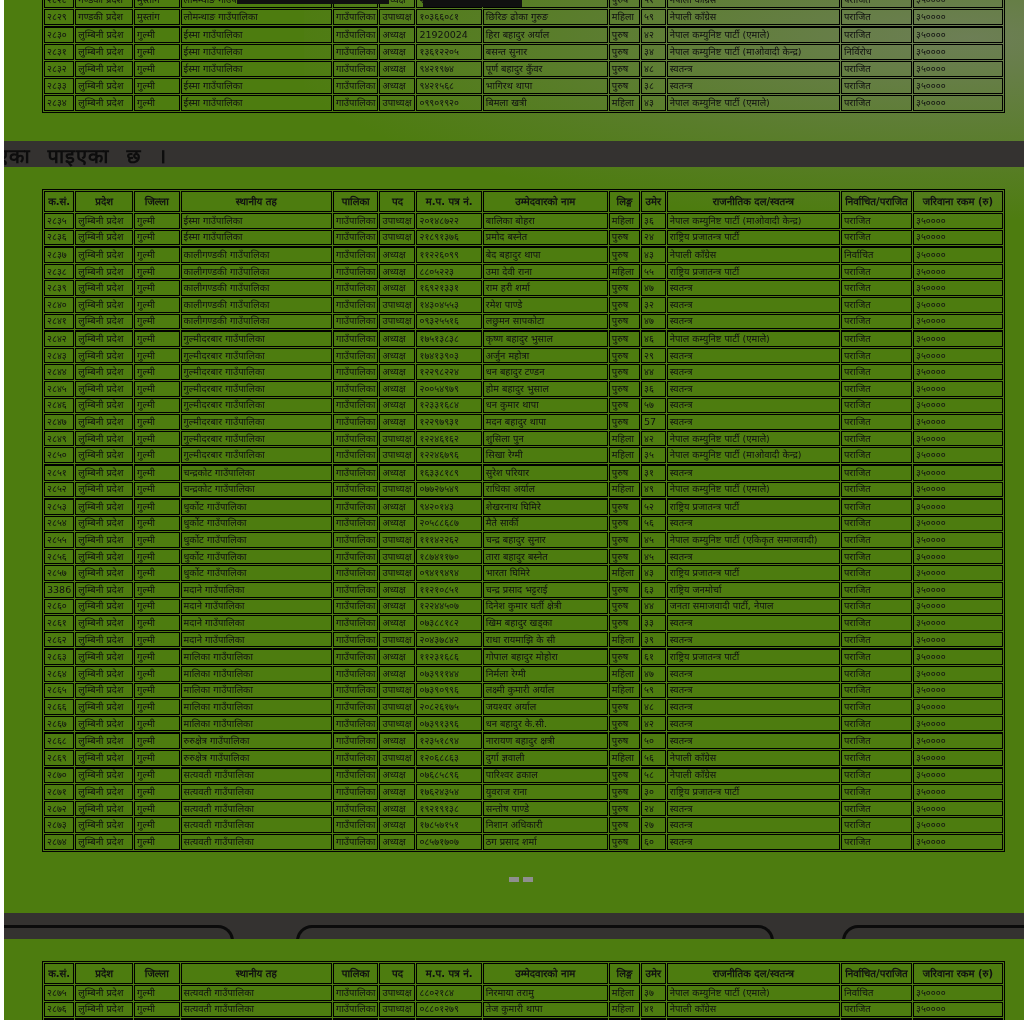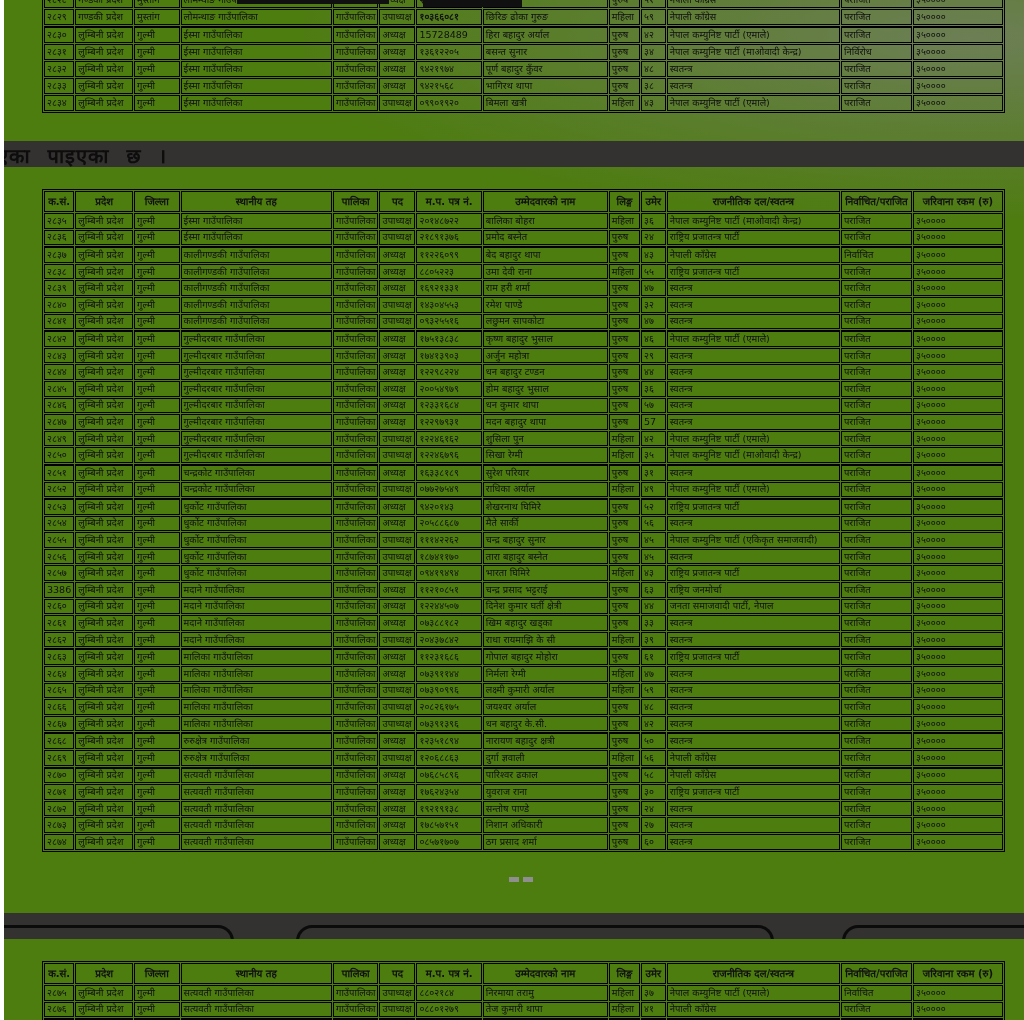--- a/index.html
+++ b/index.html
@@ -14,21 +14,21 @@
   
   table.doc{position:absolute;z-index:1;border-collapse:separate;border-spacing:1px;
     table-layout:fixed;border:1px solid #000;background:transparent;}
   table.doc td, table.doc th{border:1px solid #000;padding:0 2px;font-size:9.5px;line-height:12px;
     white-space:nowrap;overflow:hidden;color:#111;background:transparent;vertical-align:middle;}
   table.doc th{font-size:10px;font-weight:bold;text-align:center;height:19px;}
   table.doc td{height:13.6px;text-align:left;}
   table.tbl-top td{height:14px;}
   td.num{text-align:right;padding-right:4px;}
   tr.grp td{border-top-width:2px;}
-  td.hl{background:var(--hl-bg);color:var(--hl-text);font-weight:bold;}
+  td.hl{background:var(--hl-bg);color:var(--hl-text);font-weight:normal;}
   #tbl-top{left:38px;top:-10px;width:963px;}
   #tbl-main{left:38px;top:189px;width:963px;}
   #tbl-bottom{left:38px;top:961px;width:963px;}
 
   
   .band{position:absolute;left:0;width:1024px;background:#343230;z-index:2;overflow:hidden;}
   .band1{top:141px;height:26px;}
   .band2{top:913px;height:26px;}
   .band1 span{display:inline-block;position:relative;left:-7px;top:1px;font-size:20px;font-weight:bold;
     color:#0d0d0d;letter-spacing:1px;word-spacing:9px;white-space:nowrap;}
@@ -101,21 +101,21 @@
           <td>पराजित</td>
           <td class="num">३५००००</td>
         </tr>
         <tr class="grp">
           <td>२८३०</td>
           <td>लुम्बिनी प्रदेश</td>
           <td>गुल्मी</td>
           <td>ईस्मा गाउँपालिका</td>
           <td>गाउँपालिका</td>
           <td>अध्यक्ष</td>
-          <td>15728489</td>
+          <td>21920024</td>
           <td>हिरा बहादुर अर्याल</td>
           <td>पुरुष</td>
           <td class="num">४२</td>
           <td>नेपाल कम्युनिष्ट पार्टी (एमाले)</td>
           <td>पराजित</td>
           <td class="num">३५००००</td>
         </tr>
         <tr>
           <td>२८३१</td>
           <td>लुम्बिनी प्रदेश</td>

